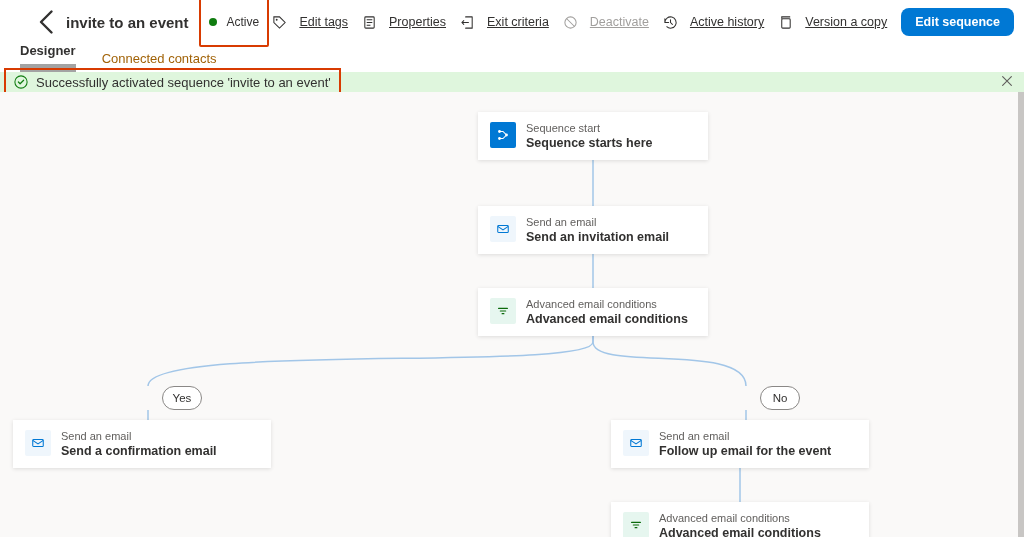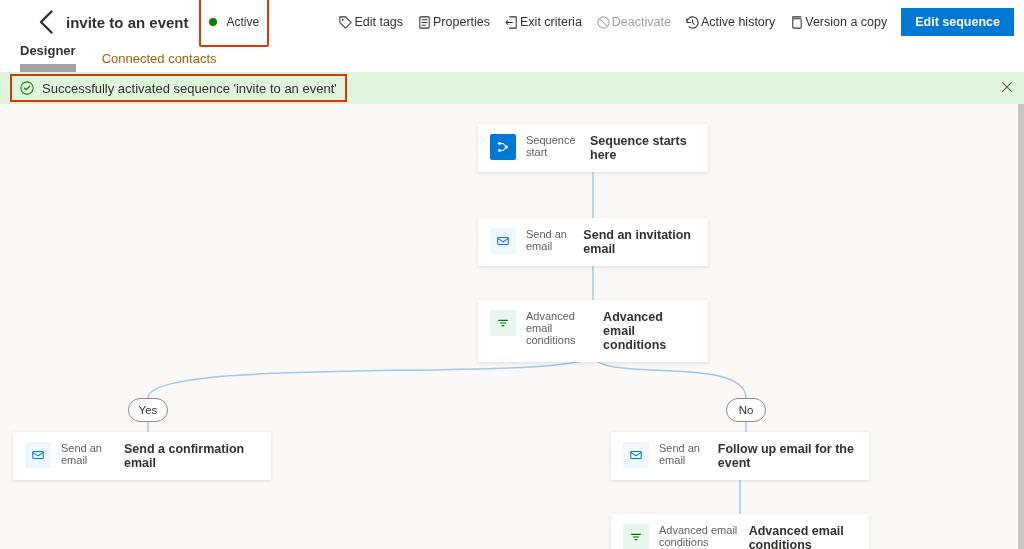--- a/index.html
+++ b/index.html
@@ -6,53 +6,53 @@
   html, body { width: 1024px; height: 549px; font-family: "Segoe UI", Arial, sans-serif; font-size: 13px; color: #323130; background: #ffffff; overflow: hidden; }
 
   
   .header-row { display: flex; align-items: center; height: 44px; padding: 0 10px; margin-left: 24px; }
   .back-btn { width: 28px; height: 28px; display: flex; align-items: center; justify-content: center; cursor: pointer; color: #323130; }
   .title { font-size: 15px; font-weight: 600; margin-left: 4px; }
   .status-pill { display: inline-flex; align-items: center; gap: 10px; font-size: 12px; margin-left: 10px; padding: 16px 8px; border: 2px solid #d83b01; border-radius: 2px; }
   .status-dot { width: 8px; height: 8px; background: #107c10; border-radius: 50%; }
 
   .toolbar { margin-left: auto; display: flex; align-items: center; gap: 14px; }
-  .tool { display: inline-flex; align-items: center; gap: 1px; color: #323130; cursor: pointer; font-size: 12.5px; }
+  .tool { display: inline-flex; align-items: center; gap: 12px; color: #323130; cursor: pointer; font-size: 12.5px; text-decoration: underline; }
   .tool svg { width: 15px; height: 15px; }
   .tool.deact { color: #a19f9d; }
-  .primary-btn { background: #0078d4; color: #fff; font-weight: 600; padding: 7px 14px; border-radius: 0; cursor: pointer; font-size: 12.5px; }
+  .primary-btn { background: #0078d4; color: #fff; font-weight: 600; padding: 7px 14px; border-radius: 8px; cursor: pointer; font-size: 12.5px; }
 
   
   .tabs-row { display: flex; gap: 26px; padding: 0 20px; height: 28px; align-items: flex-end; }
   .tab { padding-bottom: 6px; cursor: pointer; color: #a16207; }
   .tab.active { color: #323130; font-weight: 600; border-bottom: 8px solid #a3a3a3; }
 
   
-  .banner { display: flex; align-items: center; gap: 8px; height: 32px; background: #dff6dd; color: #323130; padding: 0 10px; position: relative; }
+  .banner { display: flex; align-items: center; gap: 8px; height: 20px; background: #dff6dd; color: #323130; padding: 0 4px; position: relative; }
   .banner .msg-wrap { display: inline-flex; align-items: center; gap: 8px; border: 2px solid #d83b01; padding: 0 8px; height: 28px; }
   .banner svg.check { width: 14px; height: 14px; color: #107c10; }
   .banner .close { position: absolute; right: 10px; cursor: pointer; color: #605e5c; }
 
   
   .canvas { position: relative; width: 1024px; height: 445px; background: #faf9f8; border-right: 6px solid #c8c6c4; overflow: hidden; }
   svg.connectors { position: absolute; inset: 0; width: 100%; height: 100%; pointer-events: none; }
   .connectors path { fill: none; stroke: #a2c6e8; stroke-width: 1.5; }
 
   .card { position: absolute; width: 230px; background: #fff; box-shadow: 0 1px 4px rgba(0,0,0,.12); display: flex; align-items: flex-start; padding: 10px 12px; gap: 10px; }
   .card.wide { width: 258px; }
   .icon-box { width: 26px; height: 26px; flex-shrink: 0; display: flex; align-items: center; justify-content: center; border-radius: 2px; }
   .ib-start { background: #0078d4; color: #fff; }
   .ib-email { background: #eff6fc; color: #0078d4; }
   .ib-cond  { background: #e6f6ef; color: #0b6a0b; }
   .icon-box svg { width: 14px; height: 14px; }
-  .card .txt { display: flex; flex-direction: row; gap: 2px; }
+  .card .txt { display: flex; flex-direction: column; gap: 2px; }
   .lbl { font-size: 11px; color: #605e5c; }
   .ttl { font-size: 12.5px; font-weight: 600; }
 
-  .branch { position: absolute; width: 40px; height: 24px; border: 1px solid #8a8886; border-radius: 12px; background: #fff; display: flex; align-items: center; justify-content: center; font-size: 11.5px; }
+  .branch { position: absolute; width: 40px; height: 24px; border: 1px solid #8a8886; border-radius: 12px; background: #fff; display: flex; align-items: center; justify-content: center; font-size: 11.5px; margin-left: 34px; }
 
   
   #c-start { left: 478px; top: 20px;  }
   #c-email1{ left: 478px; top: 114px; }
   #c-cond1 { left: 478px; top: 196px; }
   #c-yes   { left: 128px; top: 294px; }
   #c-no    { left: 726px; top: 294px; }
   #c-conf  { left:  13px; top: 328px; width: 258px; }
   #c-follow{ left: 611px; top: 328px; width: 258px; }
   #c-cond2 { left: 611px; top: 410px; width: 258px; }

